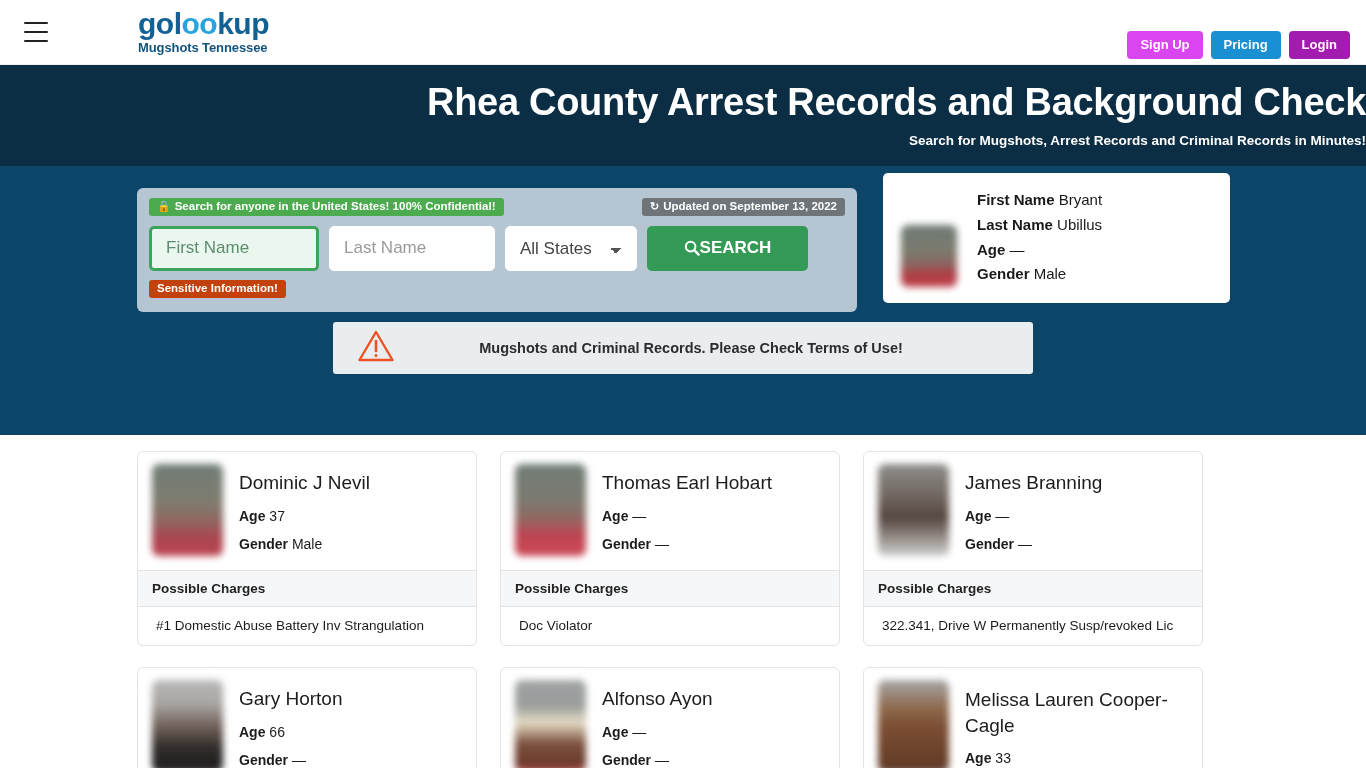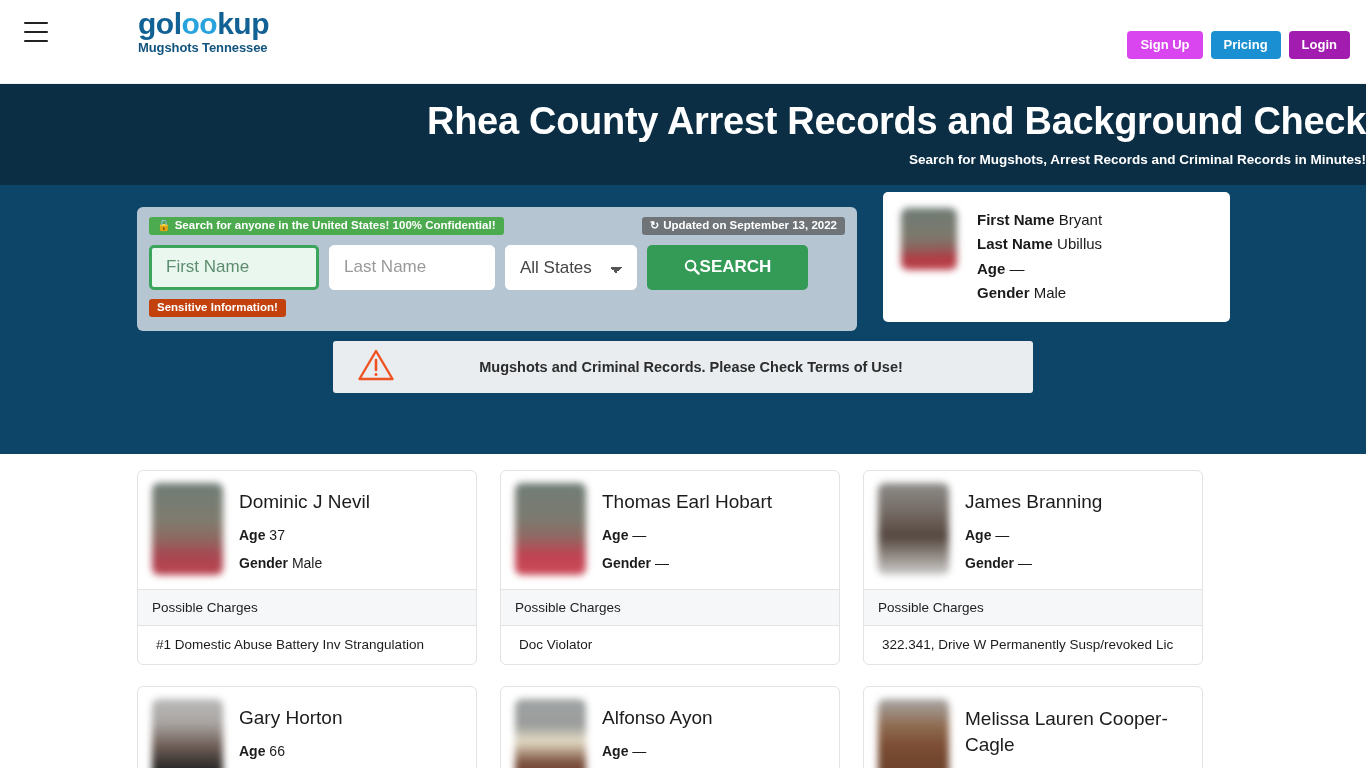--- a/index.html
+++ b/index.html
@@ -5,21 +5,21 @@
   * { box-sizing: border-box; margin: 0; padding: 0; }
   html, body {
     width: 1366px; height: 768px;
     background: #ffffff;
     font-family: "Liberation Sans", sans-serif;
     overflow: hidden;
   }
 
   
   .navbar {
-    height: 84px;
+    height: 65px;
     background: #ffffff;
     display: flex;
     align-items: center;
     position: relative;
     border-bottom: 1px solid #f0f0f0;
   }
   .hamburger {
     position: absolute;
     left: 24px; top: 22px;
     width: 24px; height: 20px;
@@ -207,21 +207,21 @@
   
   .featured-card {
     position: absolute;
     left: 883px; top: 185px - 178px;
     top: 7px;
     width: 347px;
     height: 130px;
     background: #ffffff;
     border-radius: 5px;
     display: flex;
-    align-items: flex-start;
+    align-items: flex-end;
     padding: 16px 18px;
     gap: 20px;
   }
   .mug {
     border-radius: 7px;
     flex: none;
     filter: blur(3.5px);
   }
   .mug-featured { width: 56px; height: 62px; }
   .featured-info { font-size: 15px; color: #1a1a1a; line-height: 1.64; }
@@ -286,21 +286,21 @@
     font-size: 14px;
     color: #1c1c1c;
     margin-top: 12px;
   }
   .card-meta .lbl { font-weight: 700; }
   .charges-head {
     background: #f6f7f8;
     border-top: 1px solid #e3e3e3;
     border-bottom: 1px solid #e3e3e3;
     font-size: 13.5px;
-    font-weight: 400;
+    font-weight: 700;
     color: #222;
     padding: 10px 14px;
   }
   .charges-body {
     padding: 11px 14px 12px 18px;
     font-size: 13.5px;
     color: #1c1c1c;
   }
 </style>
 </head>

